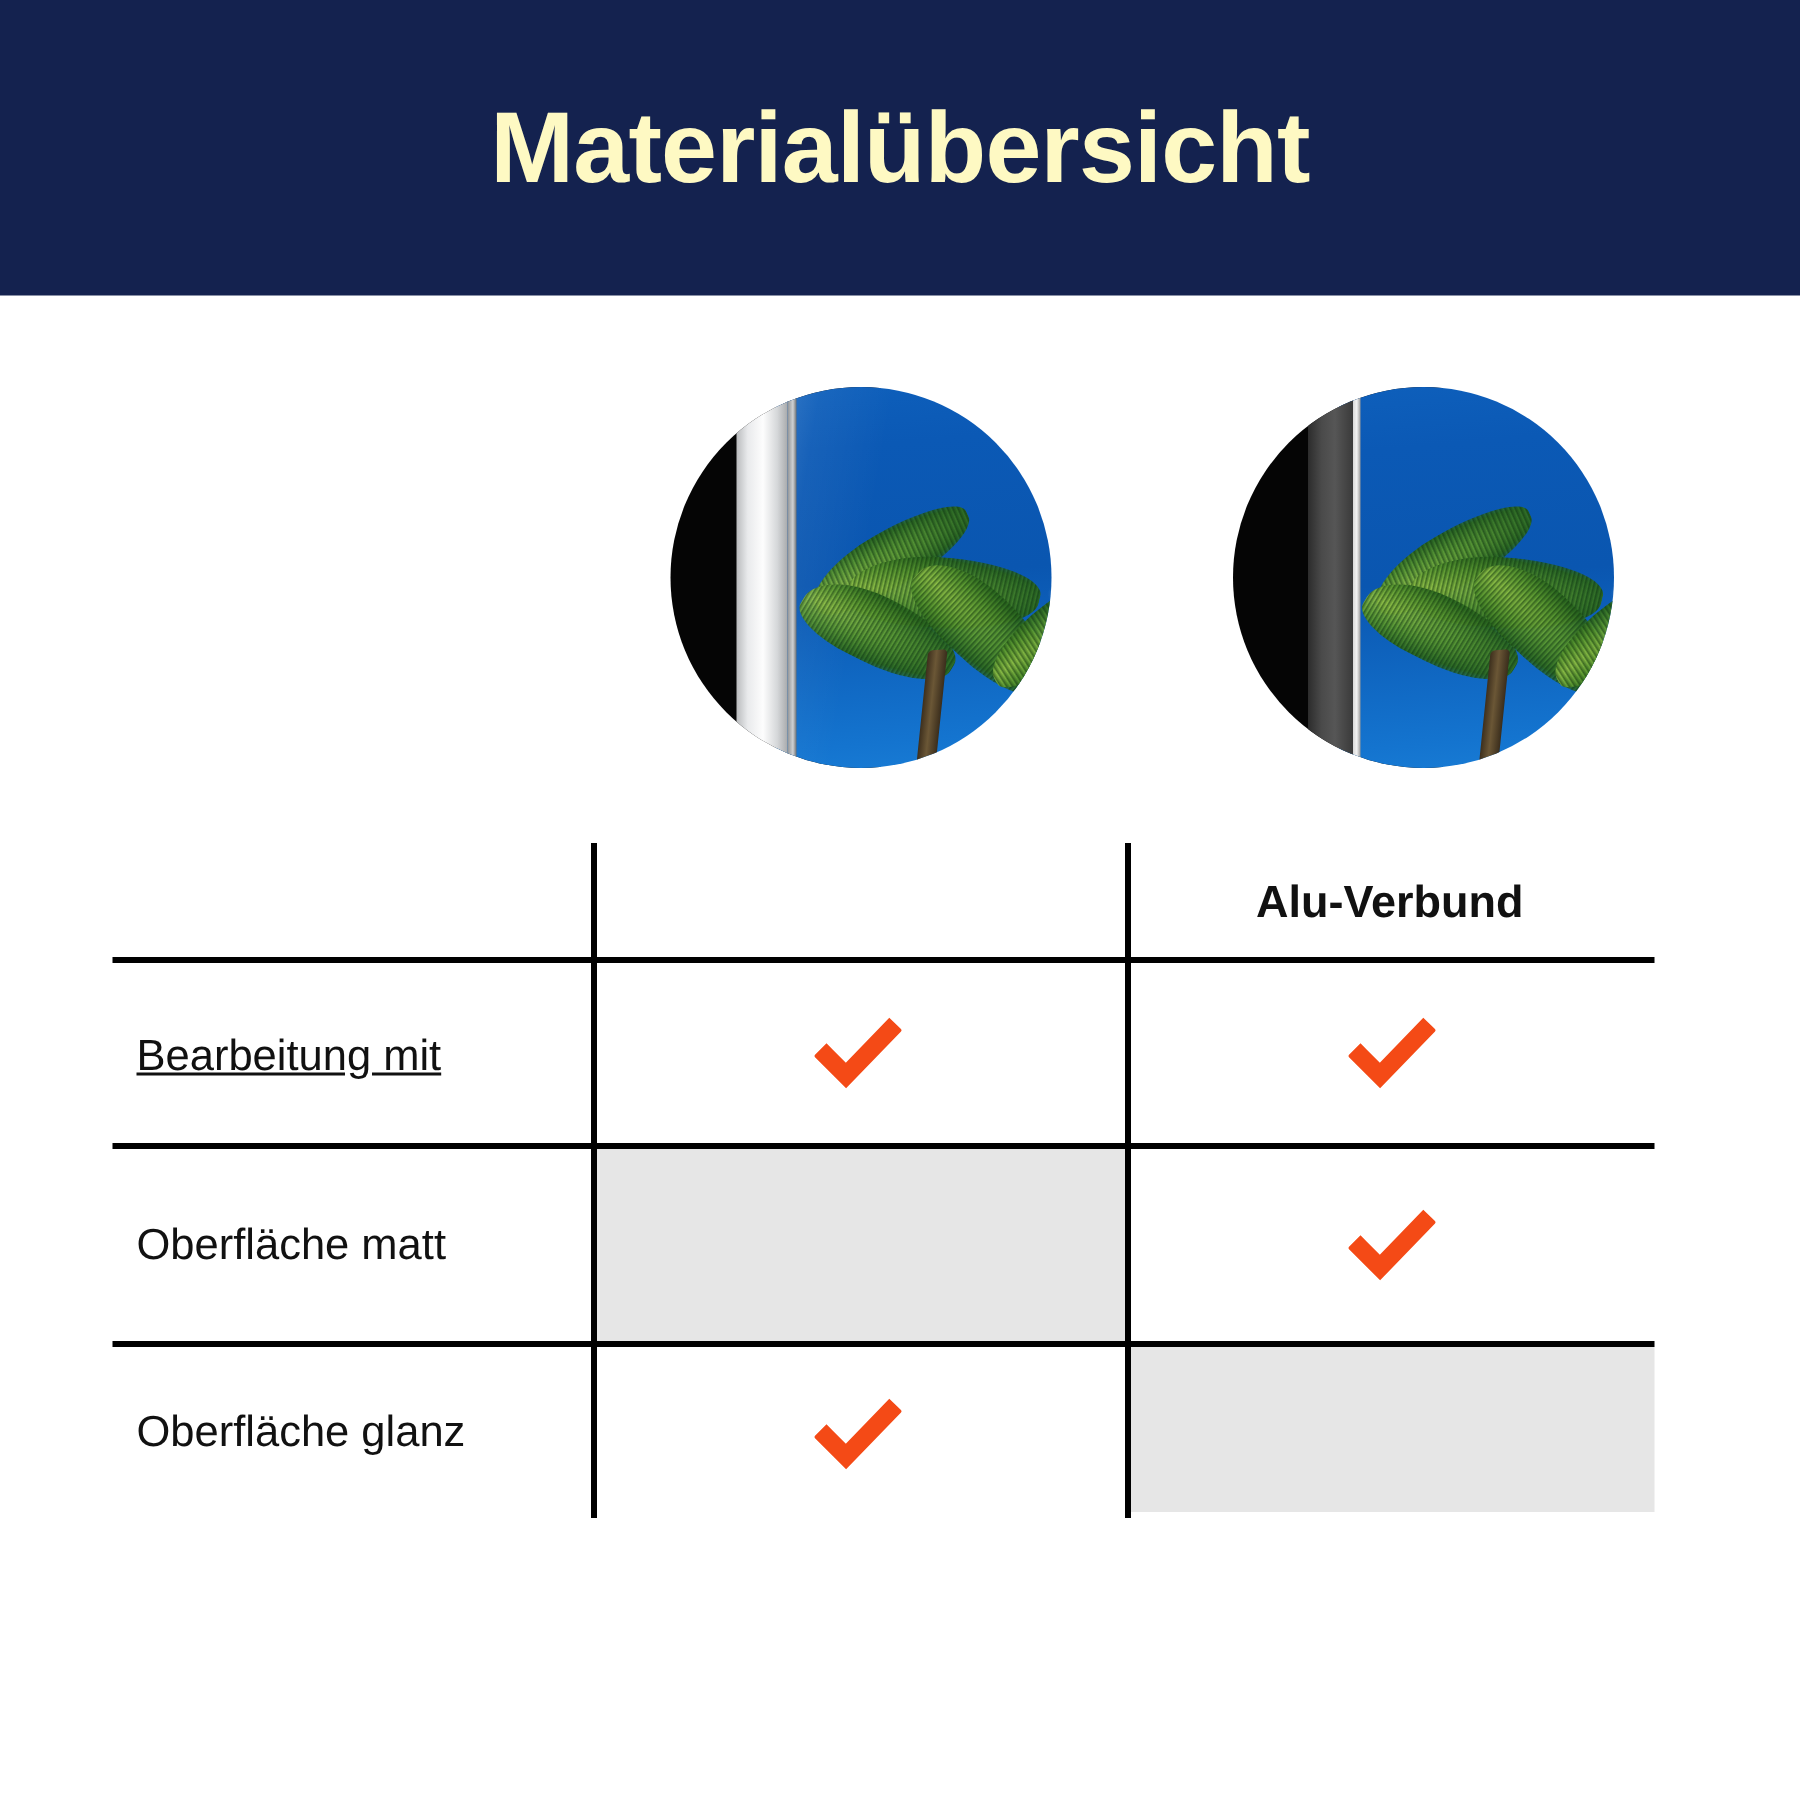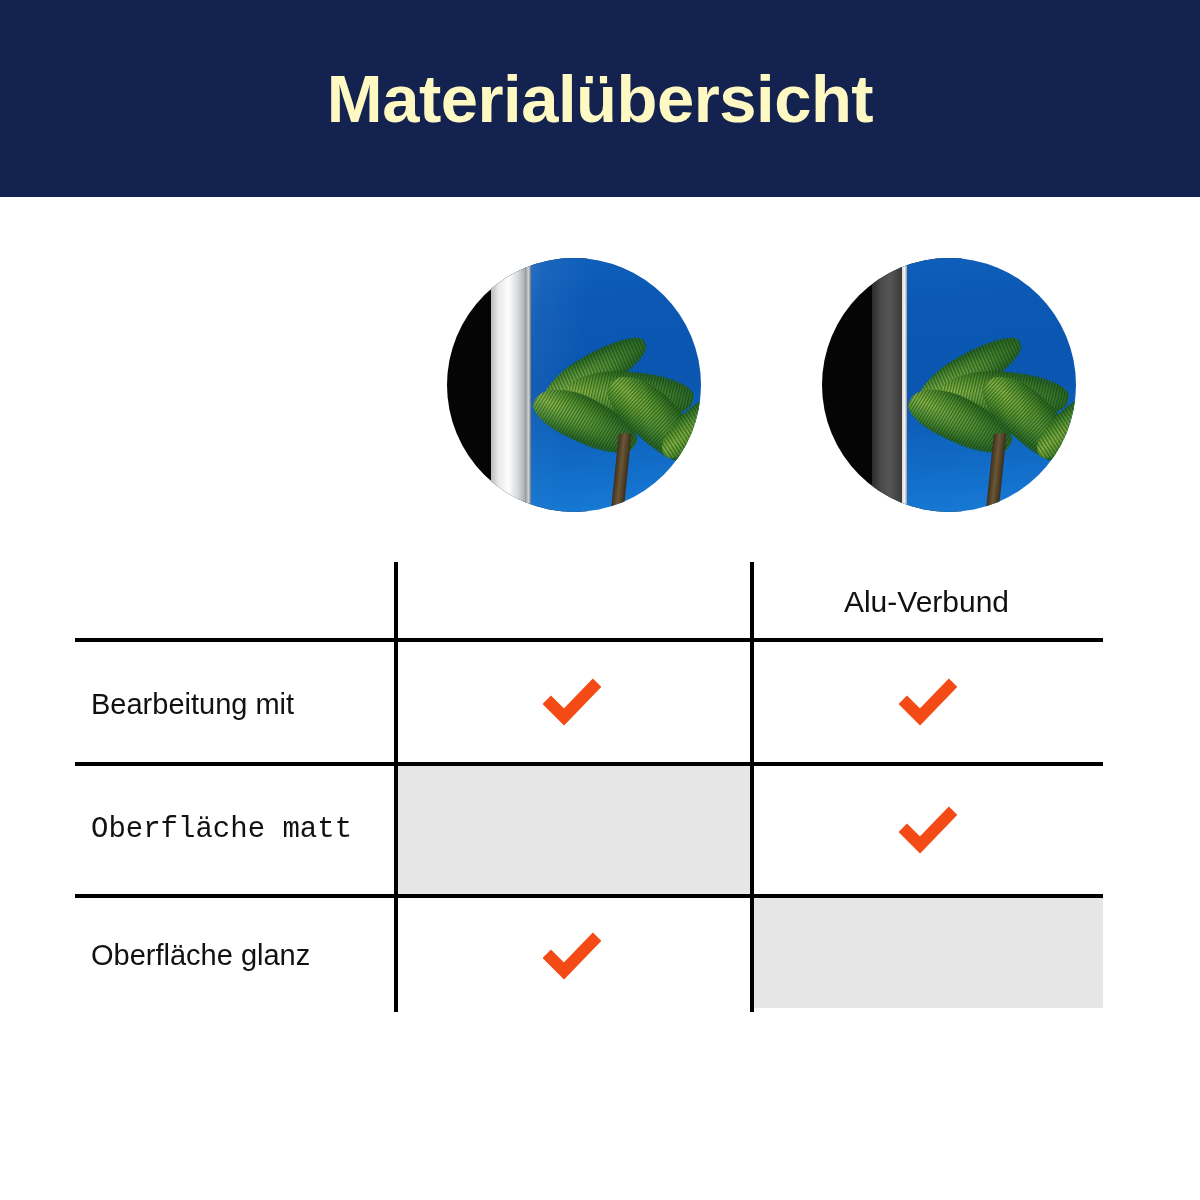--- a/index.html
+++ b/index.html
@@ -288,29 +288,29 @@
       <div class="cell-shaded" style="left:321px; top:210px; width:354px; height:128px;"></div>
       <div class="cell-shaded" style="left:677px; top:342px; width:351px; height:110px;"></div>
 
       <div class="hline" style="left:0px;   top:82px;  width:1028px;"></div>
       <div class="hline" style="left:0px;   top:206px; width:1028px;"></div>
       <div class="hline" style="left:0px;   top:338px; width:1028px;"></div>
 
       <div class="vline" style="left:319px; top:6px;  height:450px;"></div>
       <div class="vline" style="left:675px; top:6px;  height:450px;"></div>
 
-      <div class="col-head" style="left:675px; width:353px;">Alu-Verbund</div>
-
-      <div class="row-label" style="top:92px; height:112px;">
+      <div class="col-head" style="left:675px; width:353px;font-weight:bold;">Alu-Verbund</div>
+
+      <div class="row-label" style="top:92px; height:112px;text-decoration:underline;">
         <div>
           <div>Bearbeitung mit</div>
         </div>
       </div>
 
-      <div class="row-label" style="top:212px; height:124px;font-family:Liberation Mono, monospace;">Oberfläche matt</div>
+      <div class="row-label" style="top:212px; height:124px;">Oberfläche matt</div>
 
       <div class="row-label" style="top:344px; height:110px;">Oberfläche glanz</div>
 
       <div class="check" style="left:468px; top:118px;">
         <svg viewBox="0 0 58 58" aria-hidden="true">
           <path d="M8 30 L21 43 L50 13" fill="none" stroke="#F44A16" stroke-width="12" stroke-linecap="square" stroke-linejoin="miter"></path>
         </svg>
       </div>
 
       <div class="check" style="left:824px; top:118px;">

